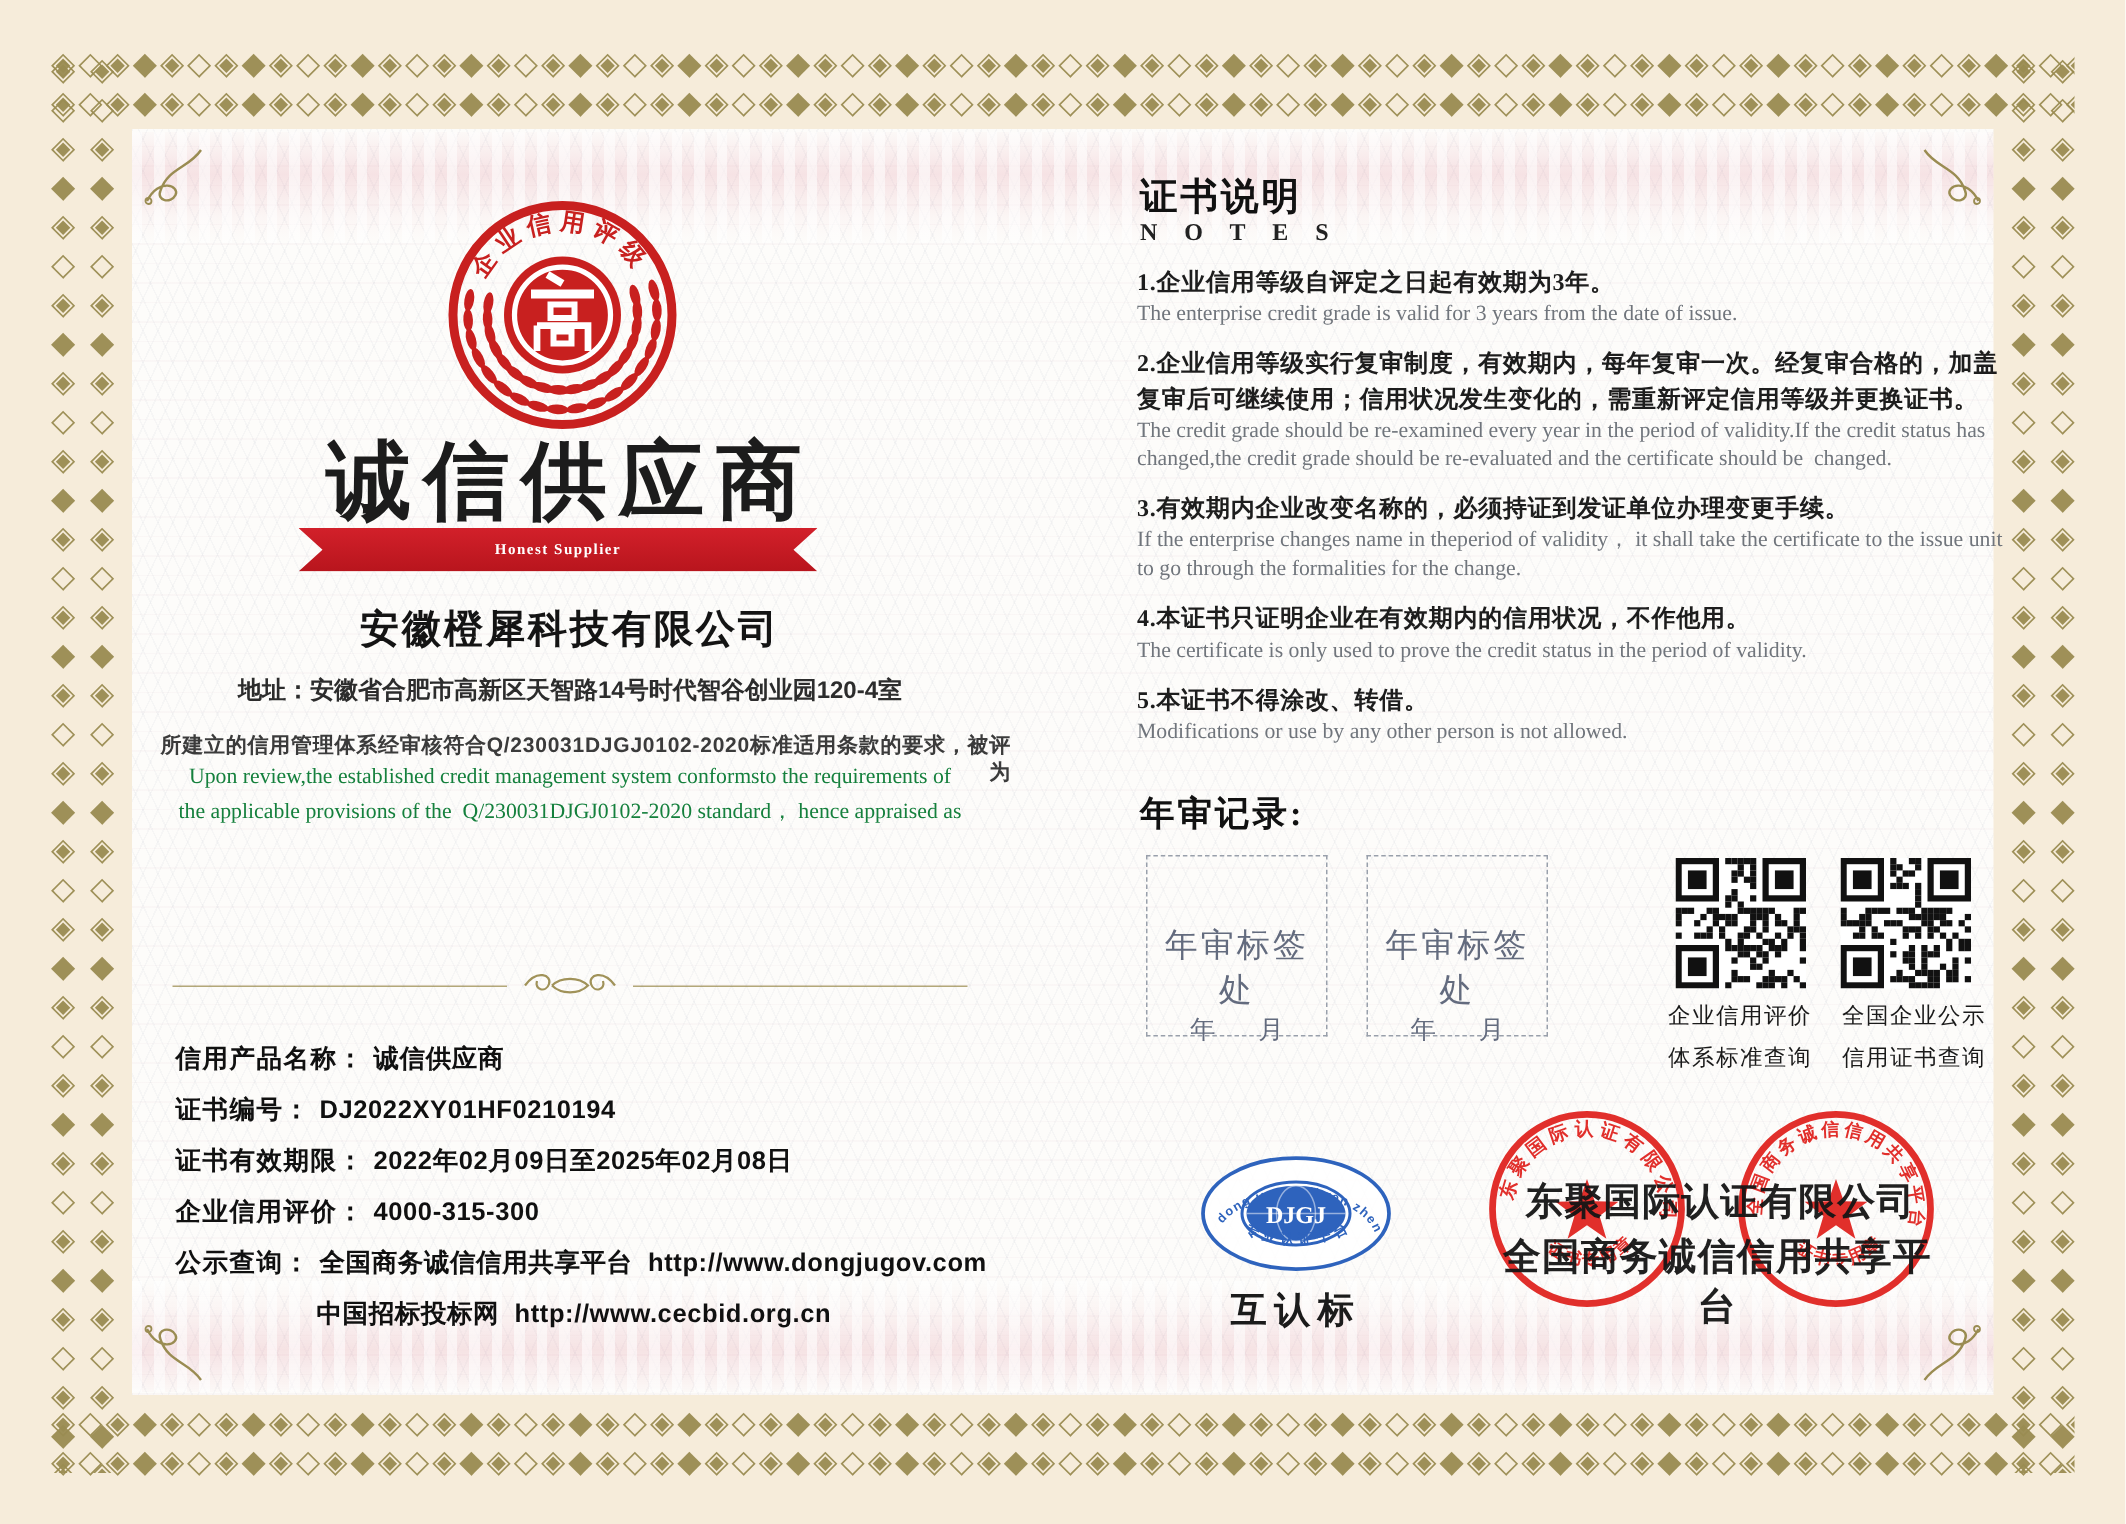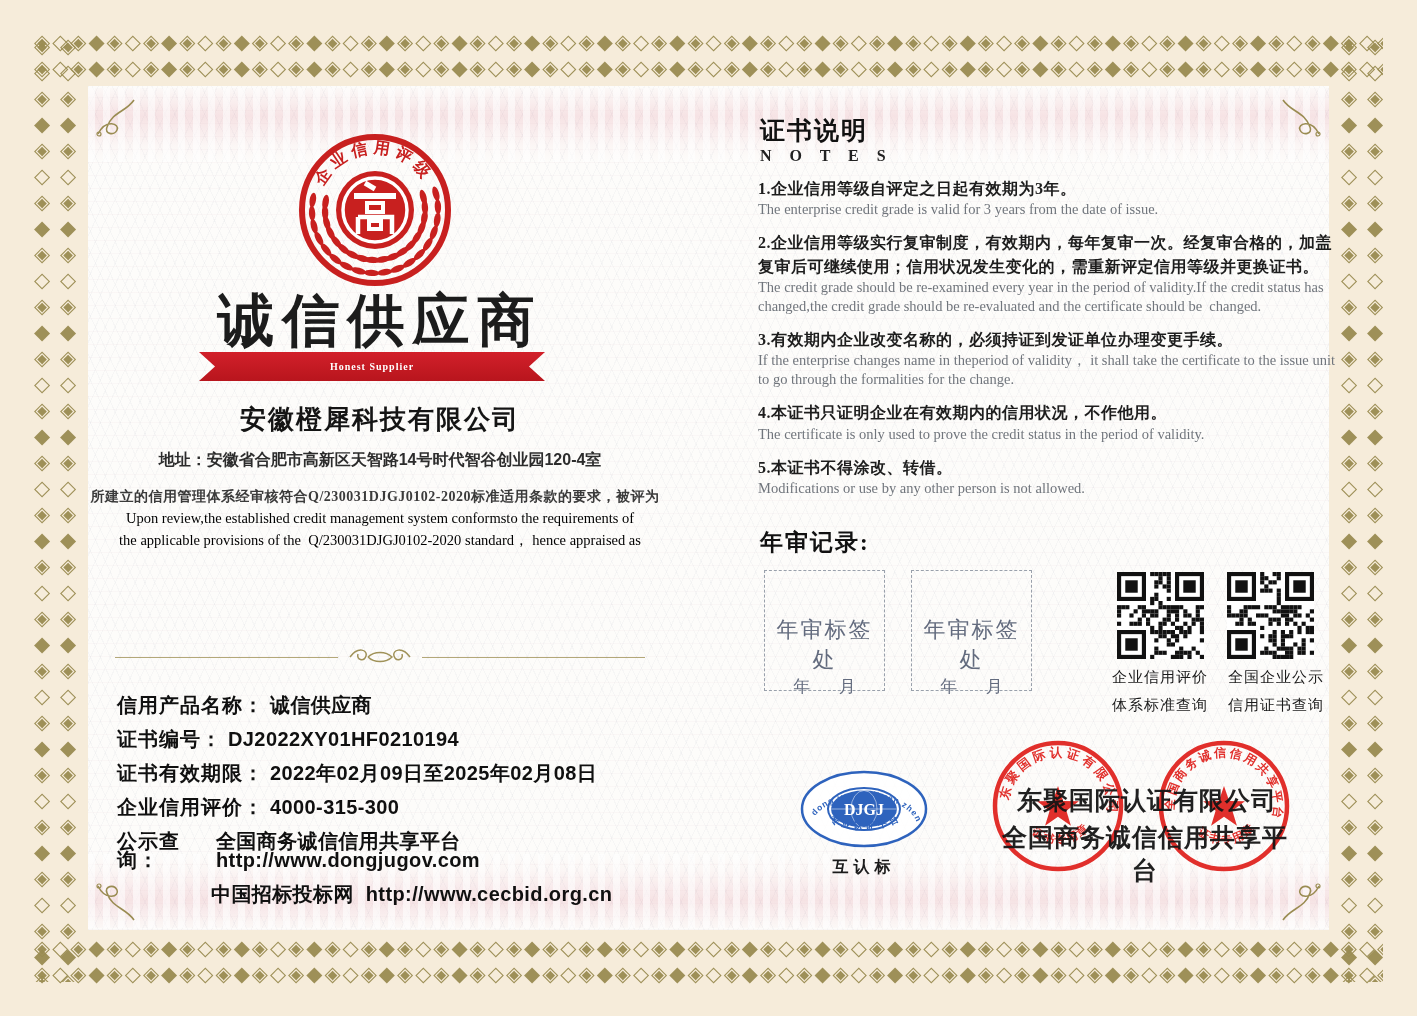--- a/index.html
+++ b/index.html
@@ -41,33 +41,33 @@
     letter-spacing:8px;color:#1c1c1c;}
   .ribbon{position:absolute;left:199px;top:352px;width:346px;height:29px;
     background:linear-gradient(180deg,#d2202a,#b8151d);
     clip-path:polygon(0 0,100% 0,calc(100% - 16px) 50%,100% 100%,0 100%,16px 50%);
     color:#fff;text-align:center;line-height:29px;font-size:10px;font-weight:700;
     font-family:"Liberation Serif","DejaVu Serif",serif;letter-spacing:1px;}
   .company{position:absolute;left:100px;top:402px;width:560px;text-align:center;
     font-size:26px;font-weight:800;color:#141414;letter-spacing:2px;}
   .address{position:absolute;left:100px;top:450px;width:560px;text-align:center;
     font-size:16px;font-weight:600;color:#2c2c2c;}
-  .appr-zh{position:absolute;left:90px;top:488px;width:570px;text-align:center;
-    font-family:Liberation Serif, serif;font-weight:600;font-size:14px;color:#3b3b3b;letter-spacing:.5px;}
+  .appr-zh{position:absolute;left:104px;top:488px;width:570px;text-align:right;
+    font-family:Liberation Sans, sans-serif;font-weight:600;font-size:14px;color:#3b3b3b;letter-spacing:.5px;}
   .appr-en{position:absolute;left:95px;width:570px;text-align:center;white-space:pre-wrap;
-    font-family:"Liberation Serif","DejaVu Serif",serif;font-size:14.5px;color:#000000;}
+    font-family:"Liberation Serif","DejaVu Serif",serif;font-size:14.5px;color:#15803d;}
   .appr-en.l1{top:510px;} .appr-en.l2{top:531px;}
   .grade{position:absolute;left:100px;top:574px;width:560px;text-align:center;
     font-family:"Liberation Serif","DejaVu Serif",serif;font-weight:800;font-size:44px;
     color:#c8161e;letter-spacing:3px;}
   .divider{position:absolute;left:115px;top:640px;width:530px;height:34px;display:flex;align-items:center;color:#a09259;}
   .divider .line{flex:1;height:1px;background:#a09259;opacity:.8;}
   .divider svg{width:64px;height:30px;margin:0 10px;flex:none;}
   .info-list{position:absolute;left:117px;top:696px;width:560px;display:flex;flex-direction:column;gap:15px;}
-  .info-row{display:flex;align-items:baseline;font-size:20px;line-height:19px;white-space:pre-wrap;}
+  .info-row{display:flex;align-items:baseline;font-size:17px;line-height:19px;white-space:pre-wrap;}
   .info-row .lab{font-family:"Liberation Serif","DejaVu Serif",serif;font-weight:700;color:#101010;letter-spacing:1px;}
   .info-row .val{font-weight:700;color:#101010;margin-left:6px;letter-spacing:.4px;}
   .info-row.indent{margin-left:88px;}
 
   
   .notes-title{position:absolute;left:760px;top:114px;font-size:25px;font-weight:800;color:#111;
     font-family:"Liberation Serif","DejaVu Serif",serif;letter-spacing:2px;}
   .notes-sub{position:absolute;left:760px;top:147px;font-size:16px;font-weight:700;color:#222;
     font-family:"Liberation Serif","DejaVu Serif",serif;letter-spacing:7px;}
   .notes-list{position:absolute;left:758px;top:177px;width:577px;}
@@ -87,21 +87,21 @@
     font-family:"Liberation Serif","DejaVu Serif",serif;font-size:17px;color:#636b7e;padding:0 14px;}
   svg.qr{position:absolute;top:572px;width:87px;height:87px;background:#fff;}
   svg.qr.q1{left:1117px;} svg.qr.q2{left:1227px;}
   .qr-cap{position:absolute;top:668px;width:108px;text-align:center;
     font-family:"Liberation Serif","DejaVu Serif",serif;font-size:15px;color:#1a1a1a;letter-spacing:1px;}
   .qr-cap.c1{left:1106px;} .qr-cap.c2{left:1222px;}
   .qr-cap div{margin-bottom:9px;}
 
   .badge{position:absolute;left:798px;top:768px;width:132px;height:82px;}
   .mutual{position:absolute;left:798px;top:857px;width:132px;text-align:center;
-    font-family:Liberation Serif, serif;font-weight:700;font-size:16px;color:#1b1b1b;letter-spacing:5px;}
+    font-family:Liberation Serif, serif;font-weight:700;font-size:24px;color:#1b1b1b;letter-spacing:5px;}
   .stamps{position:absolute;left:984px;top:728px;width:314px;height:154px;opacity:.94;}
   .overlay{position:absolute;text-align:center;font-weight:800;color:#151515;font-size:25px;
     letter-spacing:1px;opacity:.95;}
   .overlay.o1{left:1014px;top:784px;width:266px;}
   .overlay.o2{left:999px;top:821px;width:292px;}
 </style>
 </head>
 <body>
 
 <div class="page">

